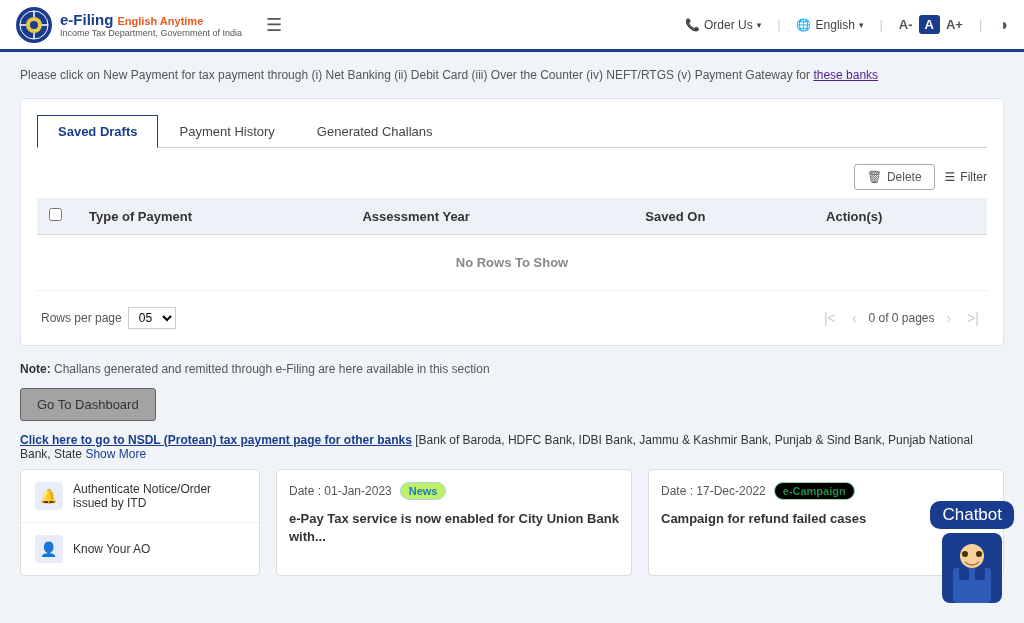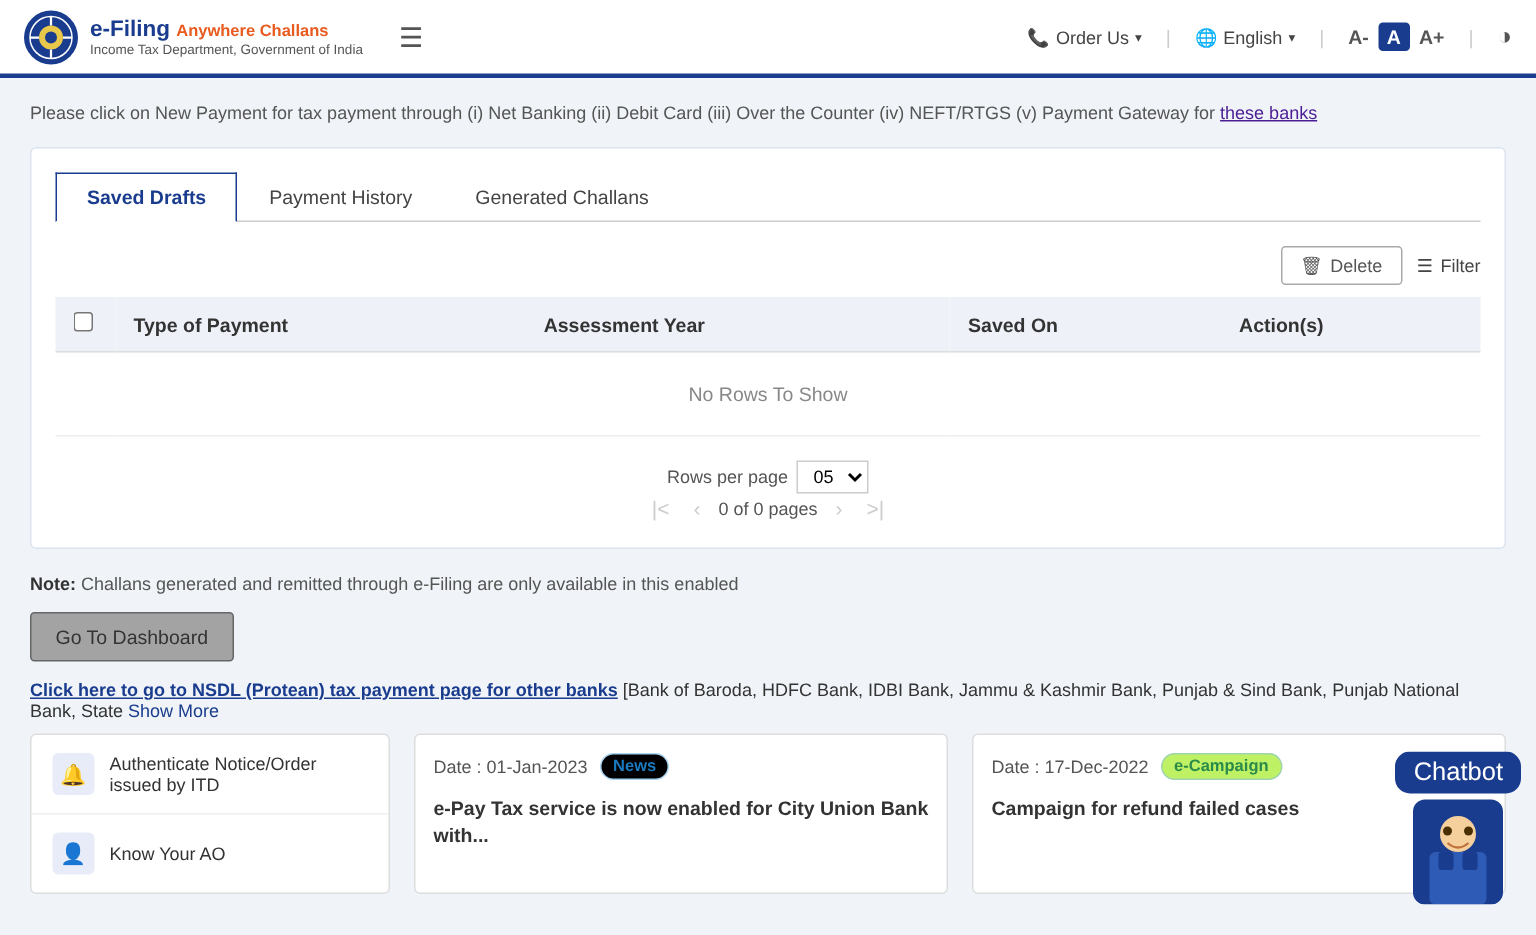--- a/index.html
+++ b/index.html
@@ -198,33 +198,33 @@
     .data-table td {
       padding: 10px 12px;
       font-size: 13px;
       color: #555;
       border-bottom: 1px solid #eee;
     }
     .data-table .no-rows {
       text-align: center;
       color: #888;
       padding: 20px;
+      font-weight: bold;
     }
     .checkbox-col { width: 40px; }
 
     
     .pagination {
       display: flex;
       align-items: center;
       justify-content: space-between;
       margin-top: 8px;
       padding: 8px 4px 0;
       font-size: 12px;
       color: #555;
-      flex-direction: column;
     }
     .rows-per-page {
       display: flex;
       align-items: center;
       gap: 6px;
     }
     .rows-select {
       border: 1px solid #ccc;
       padding: 2px 6px;
       font-size: 12px;
@@ -341,22 +341,22 @@
       margin-bottom: 10px;
       font-size: 12px;
       color: #555;
     }
     .badge {
       padding: 2px 8px;
       border-radius: 10px;
       font-size: 11px;
       font-weight: bold;
     }
-    .badge-news { background: #000000; color: #1a7bc0; border: 1px solid #a8d4f0; }
-    .badge-ecampaign { background: #bef264; color: #2a8a4a; border: 1px solid #9dd4ae; }
+    .badge-news { background: #bef264; color: #1a7bc0; border: 1px solid #a8d4f0; }
+    .badge-ecampaign { background: #000000; color: #2a8a4a; border: 1px solid #9dd4ae; }
     .news-card-title {
       font-size: 13px;
       font-weight: bold;
       color: #333;
       line-height: 1.4;
     }
 
     
     .chatbot-widget {
       position: fixed;
@@ -402,21 +402,21 @@
         <circle cx="15" cy="15" r="8" fill="#e8c84a"></circle>
         <circle cx="15" cy="15" r="4" fill="#1a3c8e"></circle>
         <line x1="15" y1="1" x2="15" y2="7" stroke="#fff" stroke-width="1.5"></line>
         <line x1="15" y1="23" x2="15" y2="29" stroke="#fff" stroke-width="1.5"></line>
         <line x1="1" y1="15" x2="7" y2="15" stroke="#fff" stroke-width="1.5"></line>
         <line x1="23" y1="15" x2="29" y2="15" stroke="#fff" stroke-width="1.5"></line>
       </svg>
     </div>
     <div class="logo-text">
       <div class="brand">
-        e-Filing <span>Anywhere Challans</span>
+        e-Filing <span>English Anytime</span>
       </div>
       <div class="dept">Income Tax Department, Government of India</div>
     </div>
   </div>
   <div class="hamburger">☰</div>
   <div class="nav-right">
     <div class="nav-item">
       <span>📞</span>
       <span>Order Us</span>
       <span class="chevron">▾</span>
@@ -500,21 +500,21 @@
         <span class="page-info">0 of 0 pages</span>
         <button class="page-nav-btn" disabled="">›</button>
         <button class="page-nav-btn" disabled="">&gt;|</button>
       </div>
     </div>
   </div>
 
   
   <p class="note-text">
     <strong>Note:</strong>
-    <span>Challans generated and remitted through e-Filing are only available in this enabled</span>
+    <span>Challans generated and remitted through e-Filing are here available in this section</span>
   </p>
 
   
   <button class="dashboard-btn">Go To Dashboard</button>
 
   
   <div class="nsdl-link">
     <a href="#">Click here to go to NSDL (Protean) tax payment page for other banks</a>
     <span>[Bank of Baroda, HDFC Bank, IDBI Bank, Jammu &amp; Kashmir Bank, Punjab &amp; Sind Bank, Punjab National Bank, State</span>
     <span class="show-more">Show More</span>

